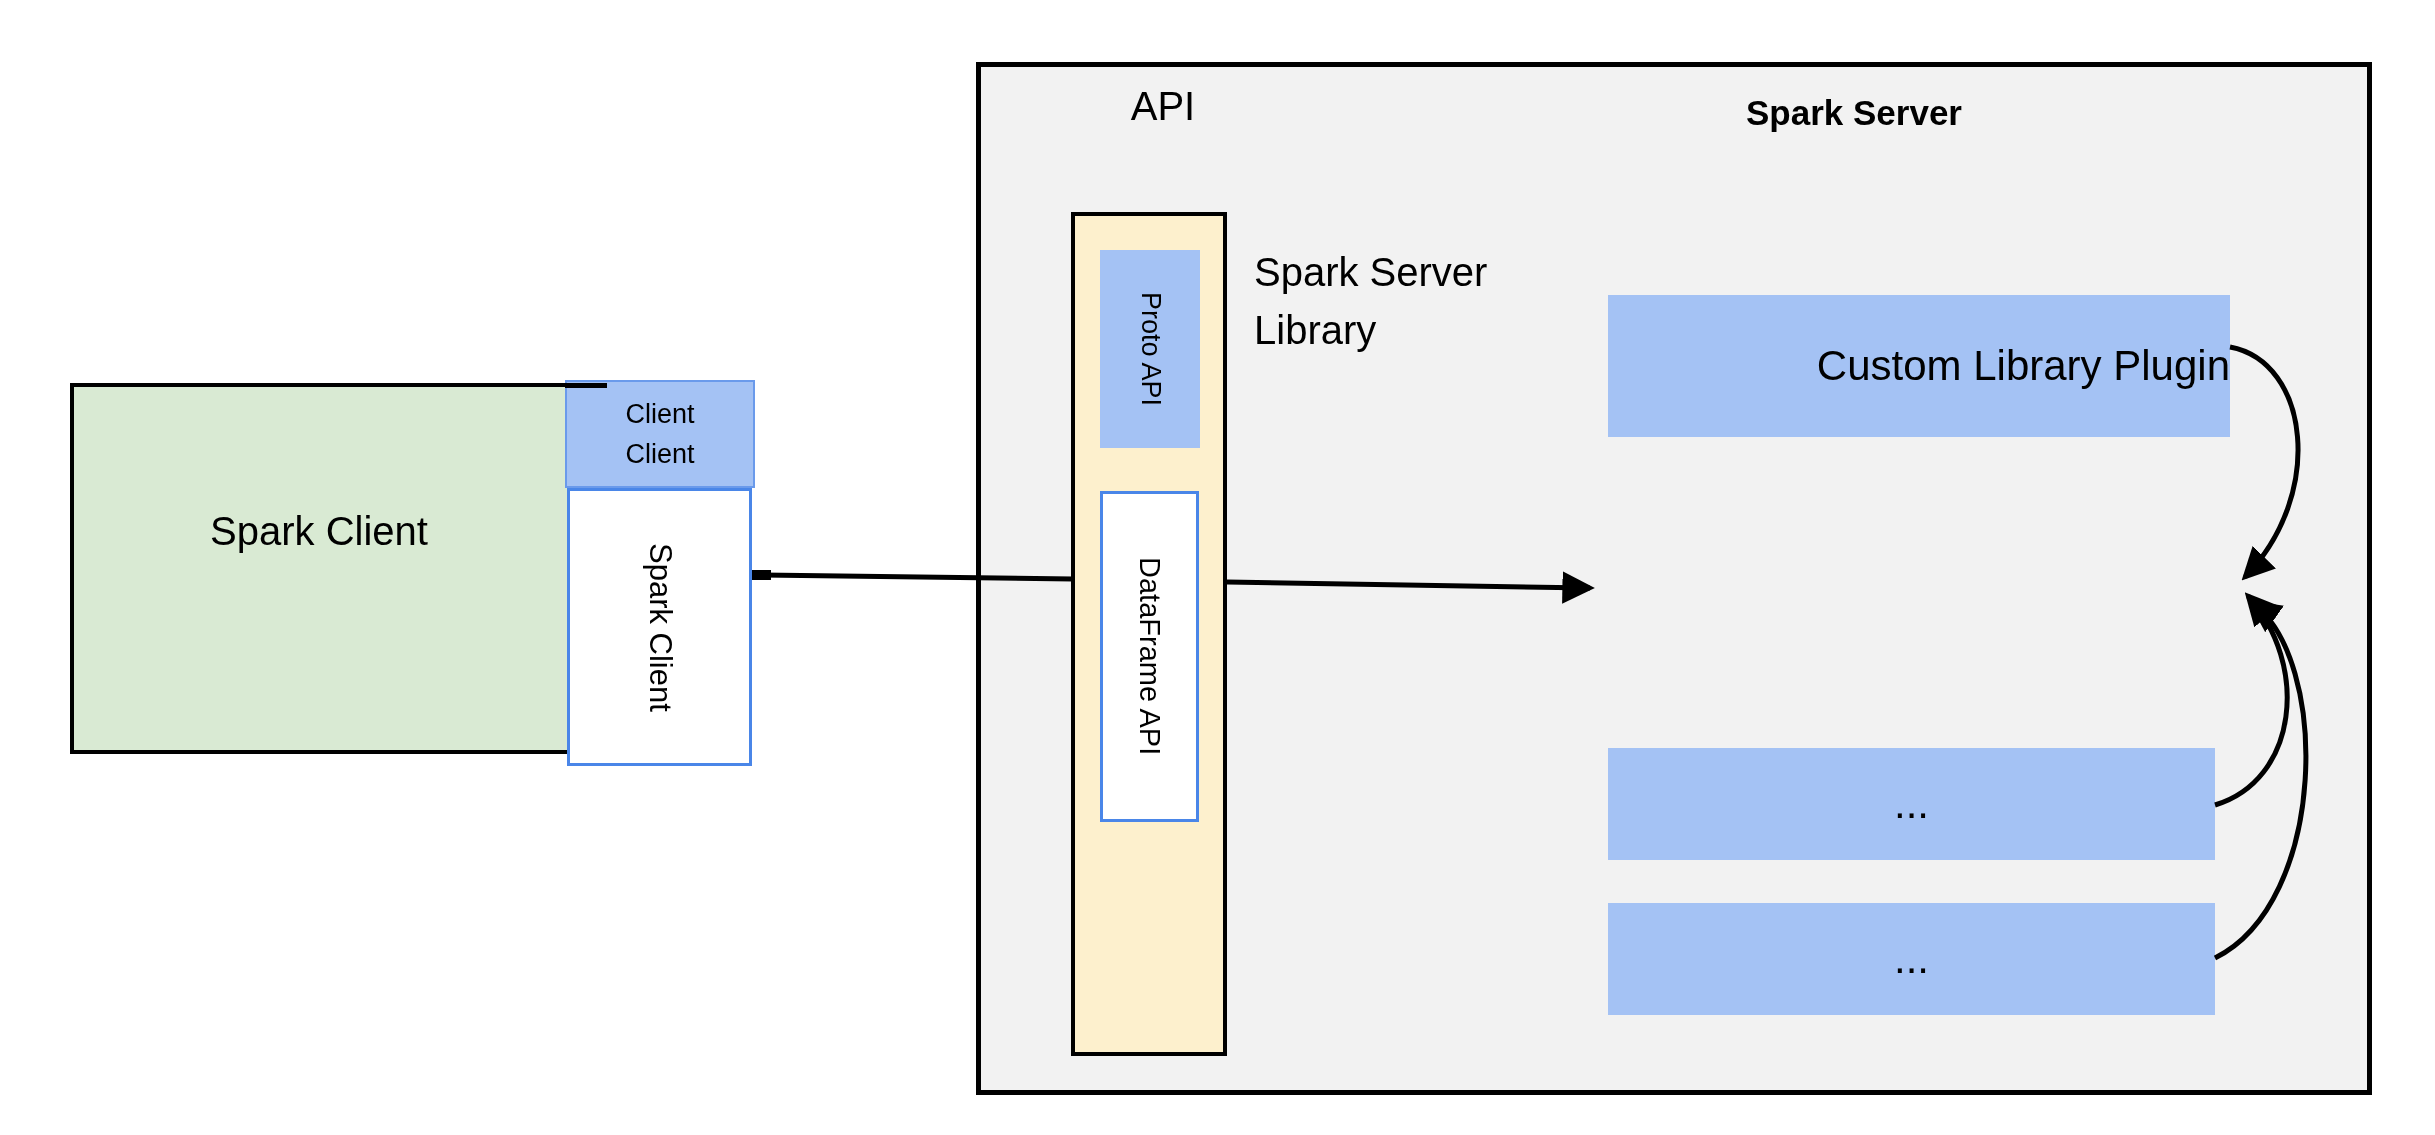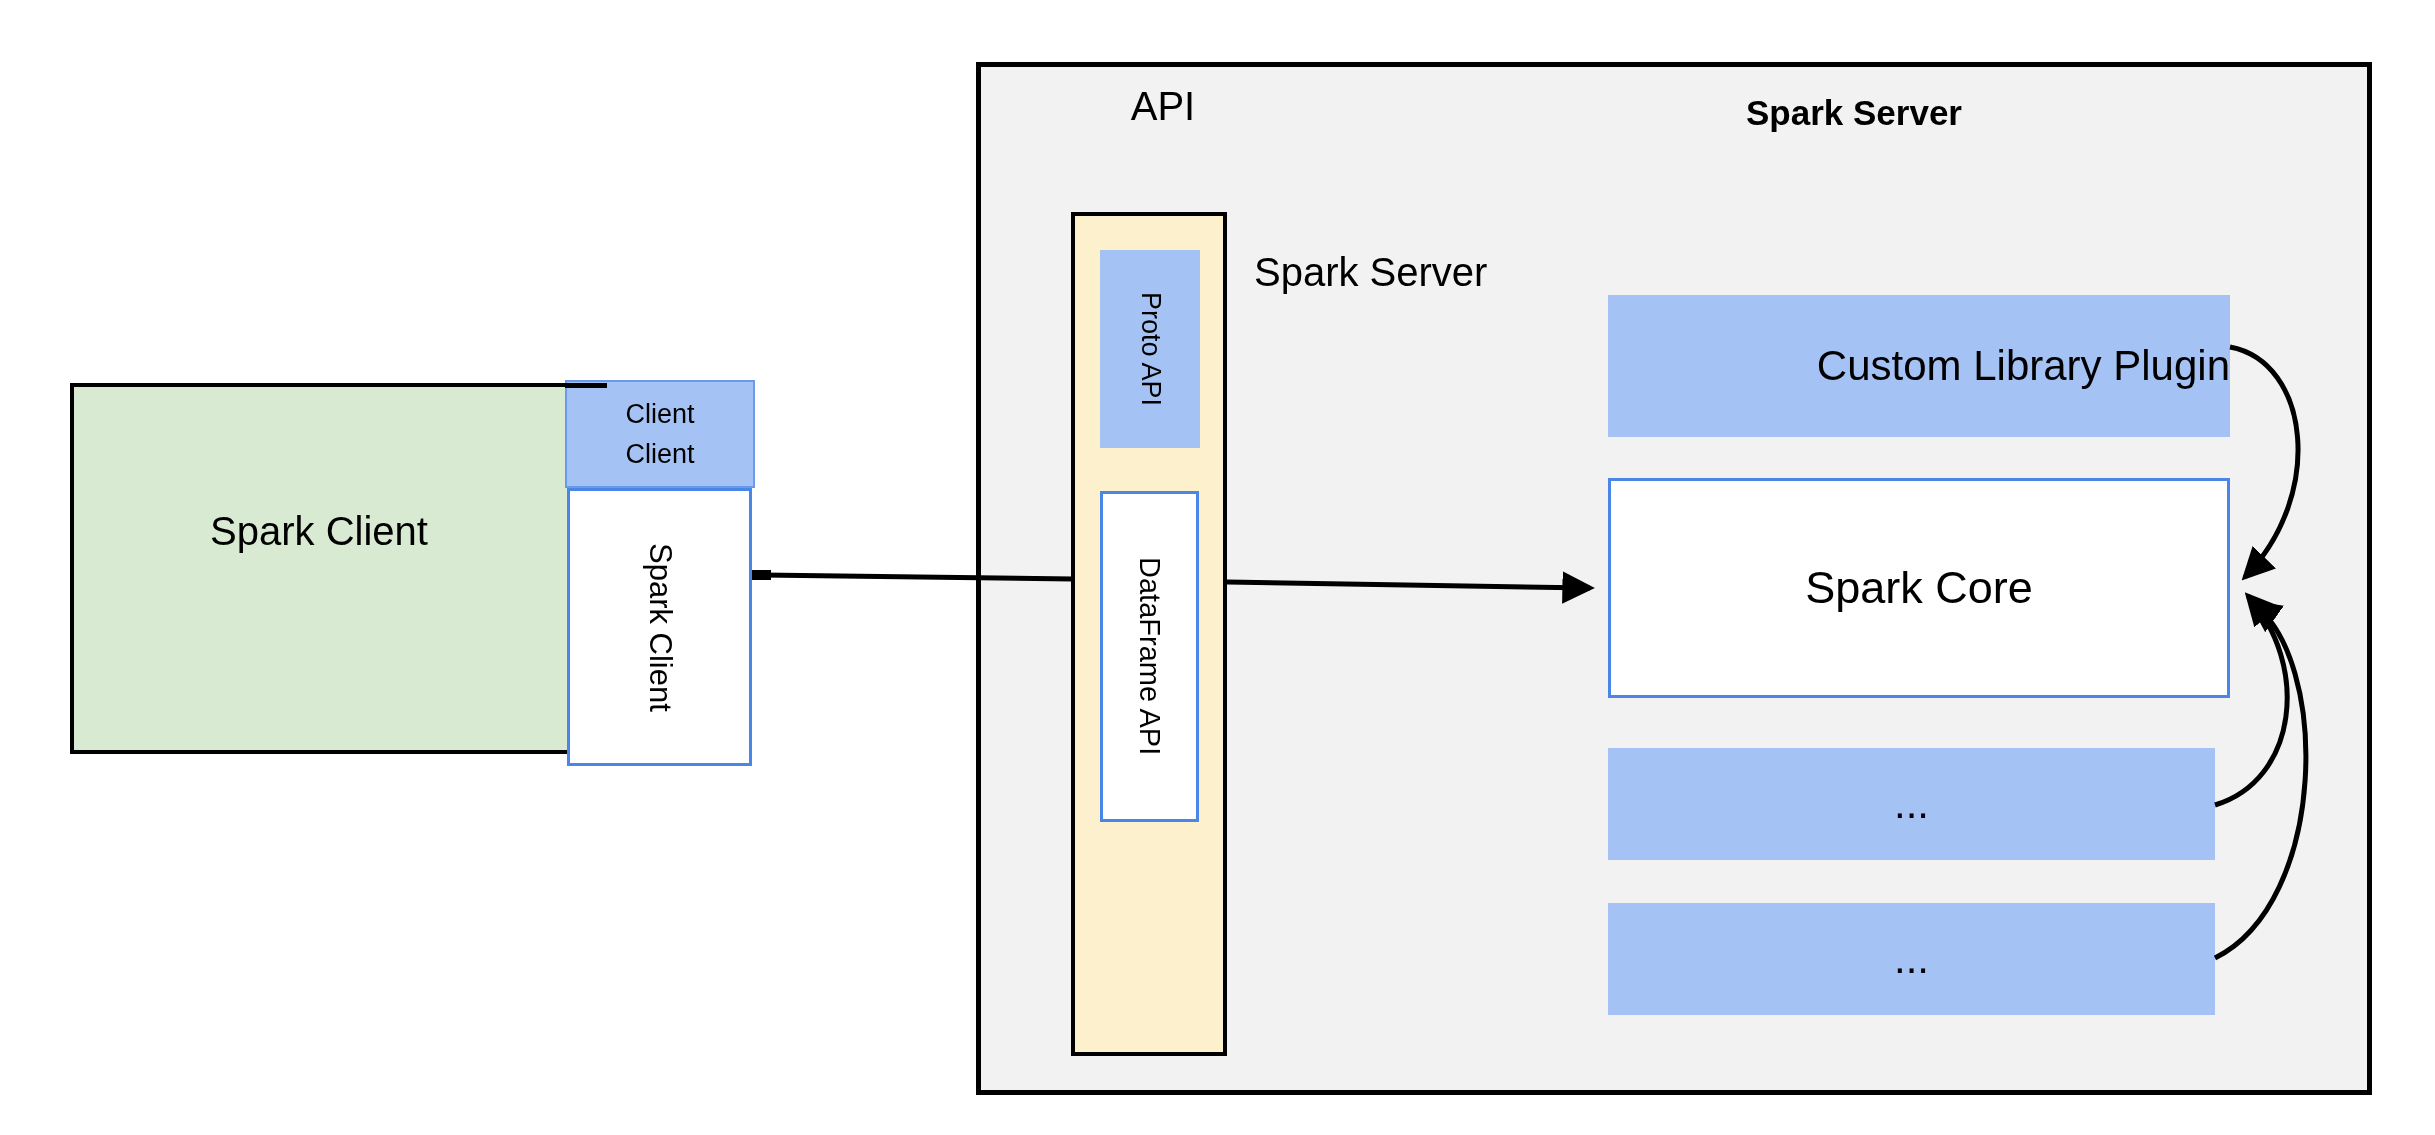--- a/index.html
+++ b/index.html
@@ -82,40 +82,38 @@
   <div class="abs yellow-box"></div>
   <div class="abs proto-box">
     <span class="vtext">Proto API</span>
   </div>
   <div class="abs df-box">
     <span class="vtext">DataFrame API</span>
   </div>
 
   <div class="abs serverlib-label">
     <div>Spark Server</div>
+    <div>Library</div>
   </div>
 
   <div class="abs green-box"></div>
   <div class="abs app-label">
     <div>Spark Client</div>
   </div>
   <div class="abs client-pkg">
     <div>Client</div>
     <div>Client</div>
   </div>
   <div class="abs border-overhang"></div>
   <div class="abs white-client">
     <span class="vtext">Spark Client</span>
   </div>
 
   <div class="abs clp-box">
     <span>Custom Library Plugin</span>
-  </div>
-  <div class="abs core-box">
-    <span>Spark Core</span>
   </div>
   <div class="abs dots-box-1">
     <span>...</span>
   </div>
   <div class="abs dots-box-2">
     <span>...</span>
   </div>
 
   <svg class="arrows" width="2435" height="1135" viewBox="0 0 2435 1135">
     <defs>

